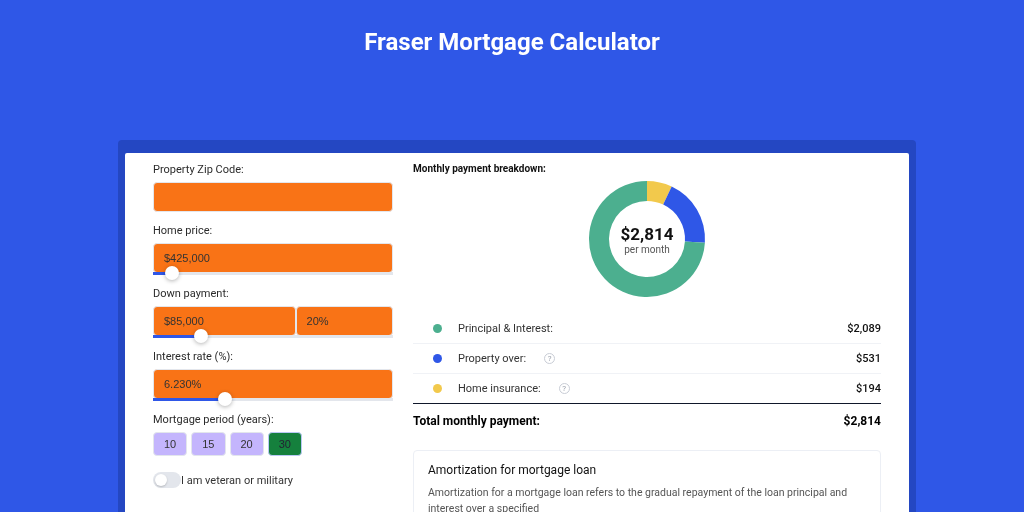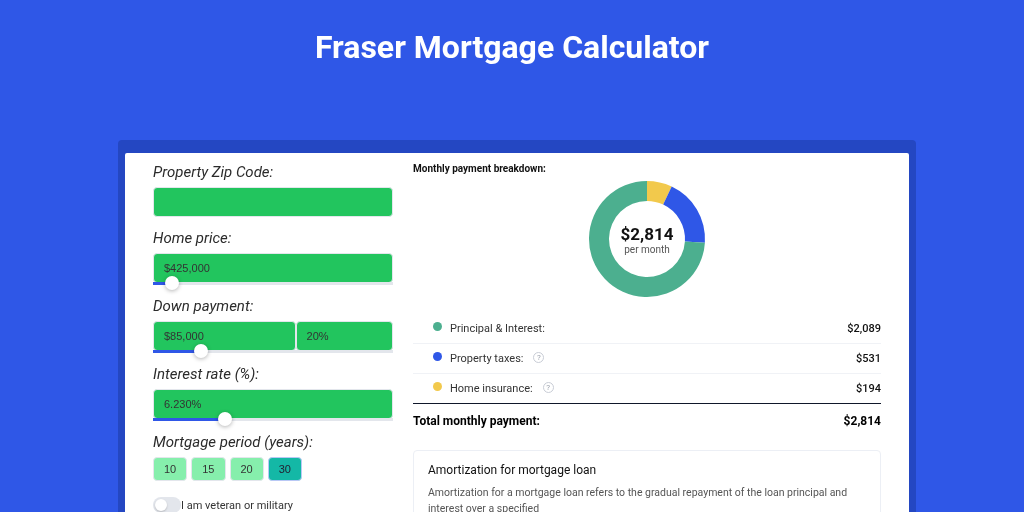--- a/index.html
+++ b/index.html
@@ -6,21 +6,21 @@
   body {
     font-family: -apple-system, BlinkMacSystemFont, "Segoe UI", Roboto, Arial, sans-serif;
     background: #2f57e7;
     width: 1024px;
     height: 512px;
     overflow: hidden;
   }
   .page-title {
     color: #fff;
     text-align: center;
-    font-size: 32px;
+    font-size: 24px;
     font-weight: 700;
     padding: 28px 0 24px;
   }
   .shadow-bar {
     background: #2447c2;
     height: 420px;
     width: 798px;
     position: absolute;
     left: 118px;
     top: 140px;
@@ -34,30 +34,29 @@
     top: 153px;
     height: 400px;
     border-radius: 2px;
     display: flex;
     padding: 10px 28px 0 28px;
     gap: 20px;
   }
   .left-col { width: 240px; flex-shrink: 0; }
   .right-col { flex: 1; }
   .lbl {
-    font-size: 15px;
+    font-size: 11px;
     color: #2b2b2b;
     margin-bottom: 6px;
-    font-style: italic;
   }
   .input {
     width: 100%;
     border: 1px solid #e3e6ec;
     border-radius: 4px;
-    background: #22c55e;
+    background: #f97316;
     height: 30px;
     padding: 0 10px;
     font-size: 11px;
     color: #333;
   }
   .group { margin-bottom: 12px; }
   .slider-track {
     height: 3px;
     background: #e3e6ec;
     position: relative;
@@ -79,29 +78,29 @@
     position: absolute;
     top: -6px;
     transform: translateX(-50%);
   }
   .row { display: flex; }
   .row .input:first-child { flex: 1.6; }
   .row .input:last-child { flex: 1; }
   .period-btns { display: flex; gap: 4px; }
   .pbtn {
     border: 1px solid #e3e6ec;
-    background: #86efac;
+    background: #c4b5fd;
     border-radius: 4px;
     font-size: 11px;
     padding: 5px 10px;
     cursor: pointer;
     color: #333;
   }
   .pbtn.active {
-    background: #14b8a6;
+    background: #15803d;
     border-color: #b9c8f5;
     color: #223;
     font-weight: 400;
   }
   .toggle-row { display: flex; align-items: center; margin-top: 16px; }
   .toggle {
     width: 28px; height: 16px; background: #e3e6ec; border-radius: 10px; position: relative;
   }
   .toggle::after {
     content: ""; position: absolute; width: 12px; height: 12px; background: #fff;
@@ -122,21 +121,21 @@
     position: absolute; inset: 0; display: flex; flex-direction: column;
     align-items: center; justify-content: center;
   }
   .donut-val { font-size: 17px; font-weight: 700; color: #111; }
   .donut-sub { font-size: 10px; color: #555; }
   .legend-row {
     display: flex; align-items: center; justify-content: space-between;
     padding: 8px 0; font-size: 11px;
   }
   .legend-row + .legend-row { border-top: 1px solid #f0f2f6; }
-  .legend-left { display: flex; gap: 8px; color: #333; padding-left: 20px; }
+  .legend-left { display: flex; align-items: center; gap: 16px; color: #333; padding-left: 20px; }
   .dot { width: 9px; height: 9px; border-radius: 50%; display: inline-block; }
   .legend-val { font-weight: 500; color: #111; }
   .total-row {
     display: flex; justify-content: space-between;
     padding: 10px 0; font-size: 12px; font-weight: 700;
     border-top: 1px solid #0f172a;
   }
   .info-ic {
     display: inline-flex; width: 11px; height: 11px; border: 1px solid #c9cdd6;
     border-radius: 50%; align-items: center; justify-content: center;
@@ -233,21 +232,21 @@
         <div class="legend-row">
           <div class="legend-left">
             <span class="dot" style="background: rgb(76, 175, 143);"></span>
             <span>Principal &amp; Interest:</span>
           </div>
           <span class="legend-val">$2,089</span>
         </div>
         <div class="legend-row">
           <div class="legend-left">
             <span class="dot" style="background: rgb(47, 87, 231);"></span>
-            <span>Property taxes:</span>
+            <span>Property over:</span>
             <span class="info-ic">?</span>
           </div>
           <span class="legend-val">$531</span>
         </div>
         <div class="legend-row">
           <div class="legend-left">
             <span class="dot" style="background: rgb(242, 201, 76);"></span>
             <span>Home insurance:</span>
             <span class="info-ic">?</span>
           </div>

